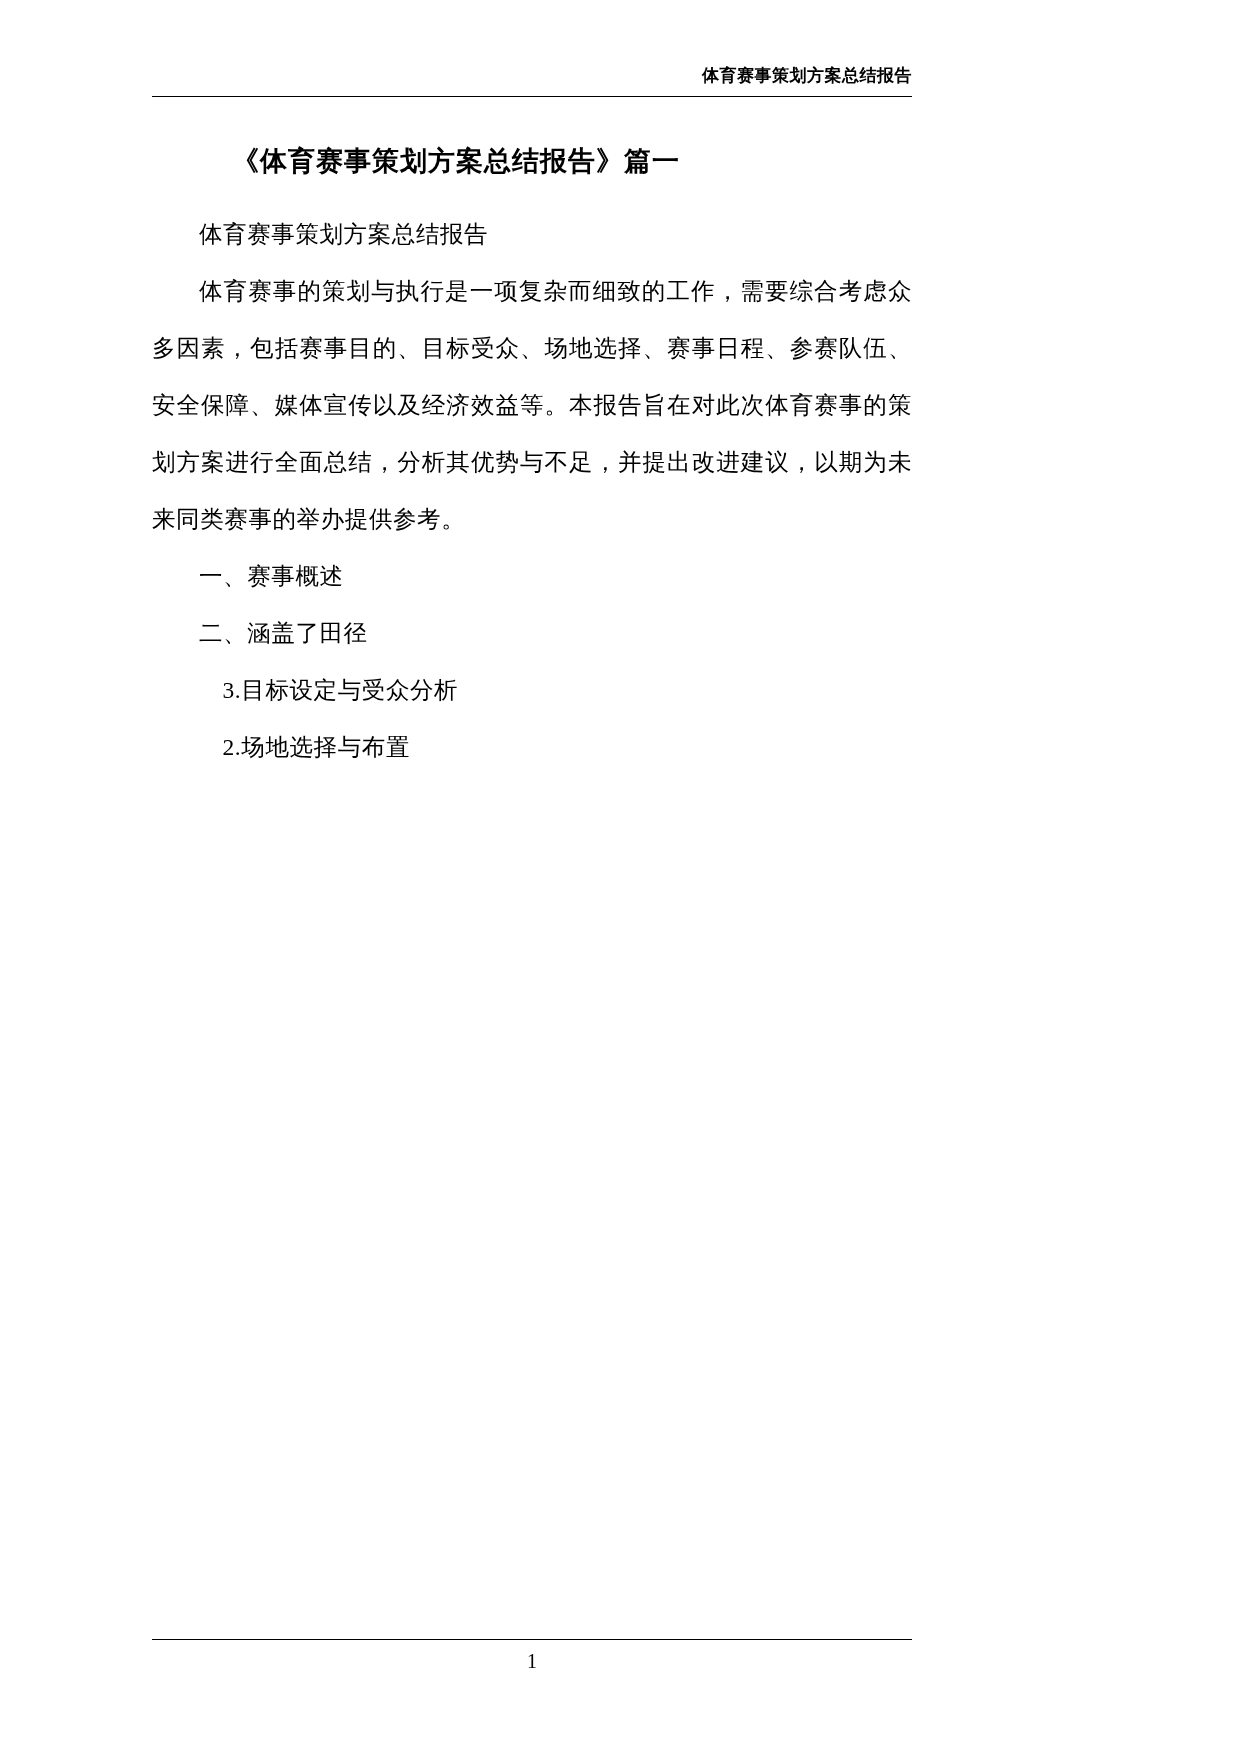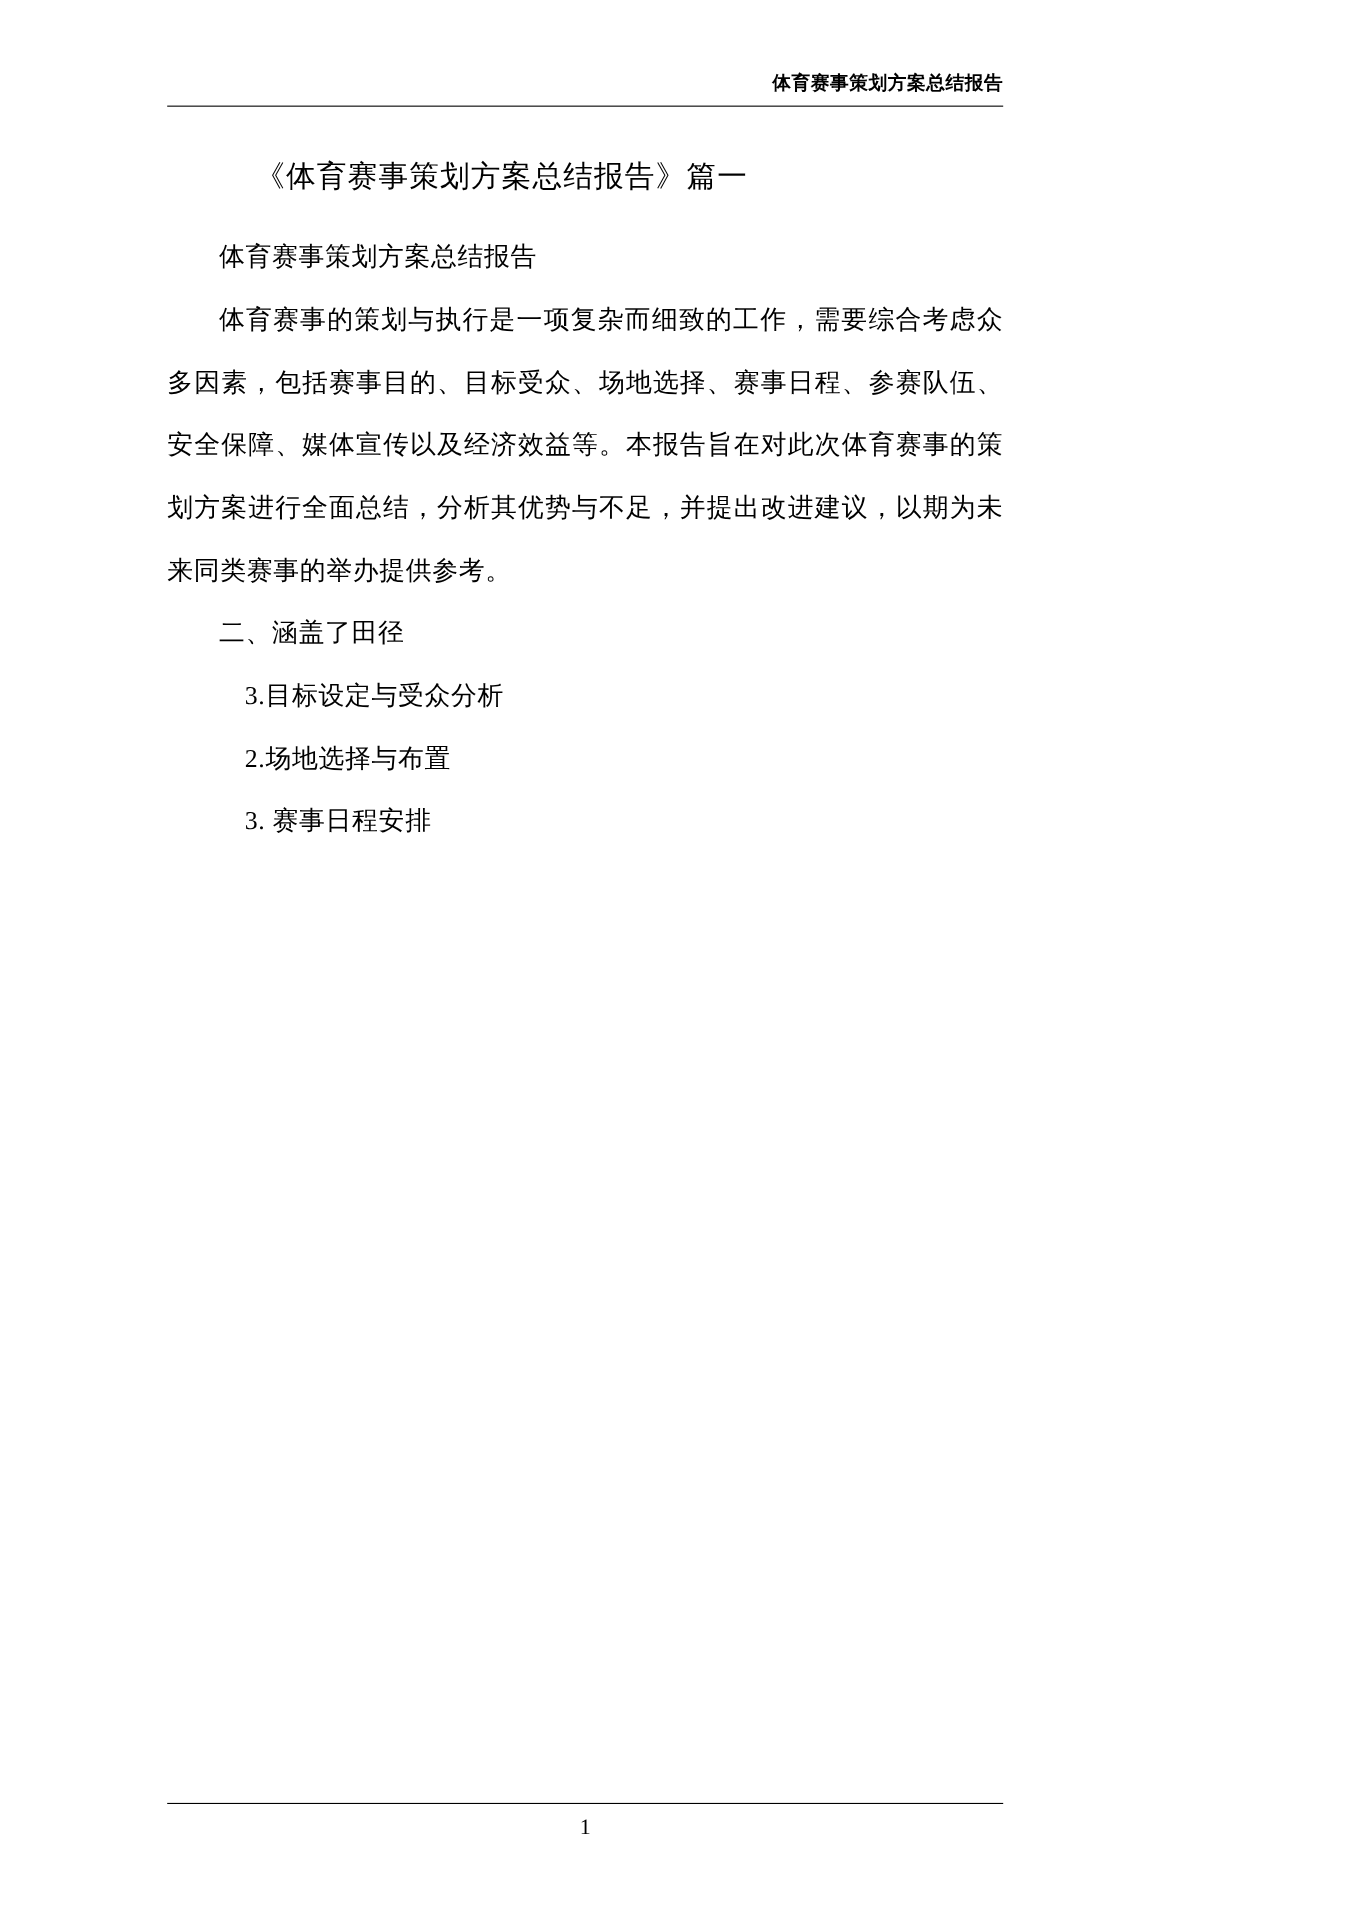--- a/index.html
+++ b/index.html
@@ -50,21 +50,21 @@
   
   .content {
     position: absolute;
     top: 128px;
     left: 152px;
     right: 152px;
   }
   .doc-title {
     font-family: "DejaVu Sans", "Liberation Sans", sans-serif;
     font-size: 27px;
-    font-weight: normal;
+    font-weight: bold;
     letter-spacing: 1px;
     margin: 14px 0 26px 80px;
     line-height: 1.4;
   }
   p.para {
     font-size: 23.5px;
     line-height: 57px;
     margin: 0;
     text-align: justify;
     text-justify: inter-ideograph;
@@ -105,24 +105,24 @@
     <div class="header-text">体育赛事策划方案总结报告</div>
     <div class="header-rule"></div>
   </div>
 
   <div class="content">
 
     <h1 class="doc-title">《体育赛事策划方案总结报告》篇一</h1>
 
     <p class="para indent1">体育赛事策划方案总结报告</p>
     <p class="para indent1">体育赛事的策划与执行是一项复杂而细致的工作，需要综合考虑众多因素，包括赛事目的、目标受众、场地选择、赛事日程、参赛队伍、安全保障、媒体宣传以及经济效益等。本报告旨在对此次体育赛事的策划方案进行全面总结，分析其优势与不足，并提出改进建议，以期为未来同类赛事的举办提供参考。</p>
+    <p class="para indent1">一、赛事概述</p>
     <p class="para indent1">二、涵盖了田径</p>
     <p class="para indent2 latin">3.目标设定与受众分析</p>
     <p class="para indent2 latin">2.场地选择与布置</p>
-    <p class="para indent2 latin">3. 赛事日程安排</p>
 
   </div>
 
   <div class="footer">
     <div class="footer-rule"></div>
     <div class="footer-page">1</div>
   </div>
 
 </div>
 

